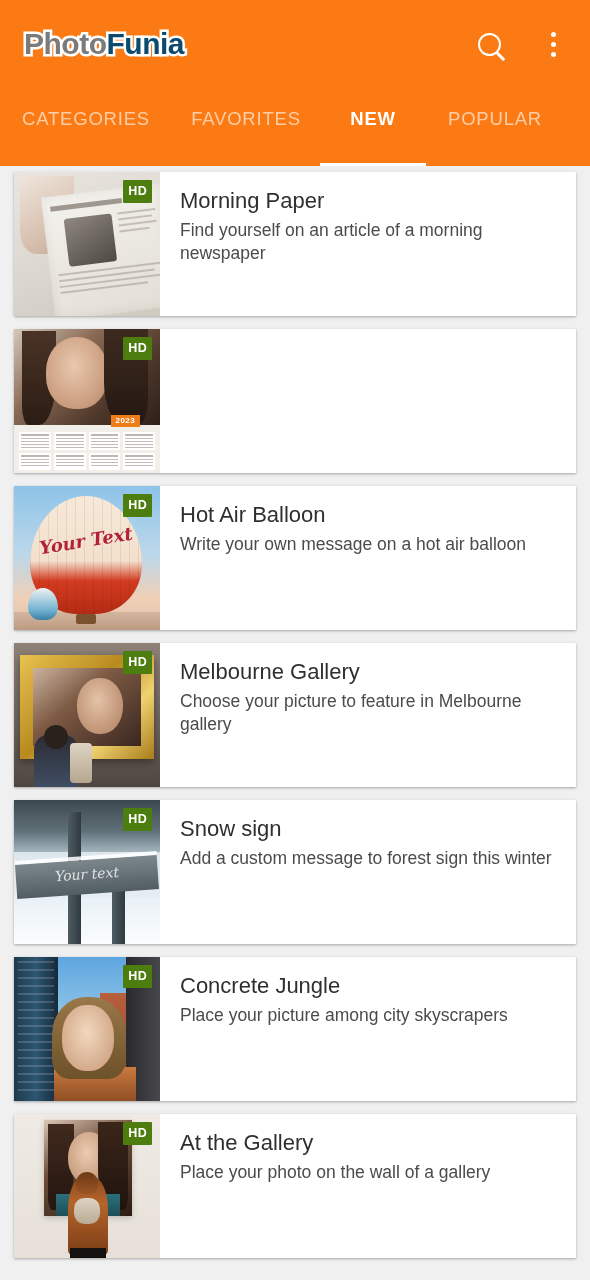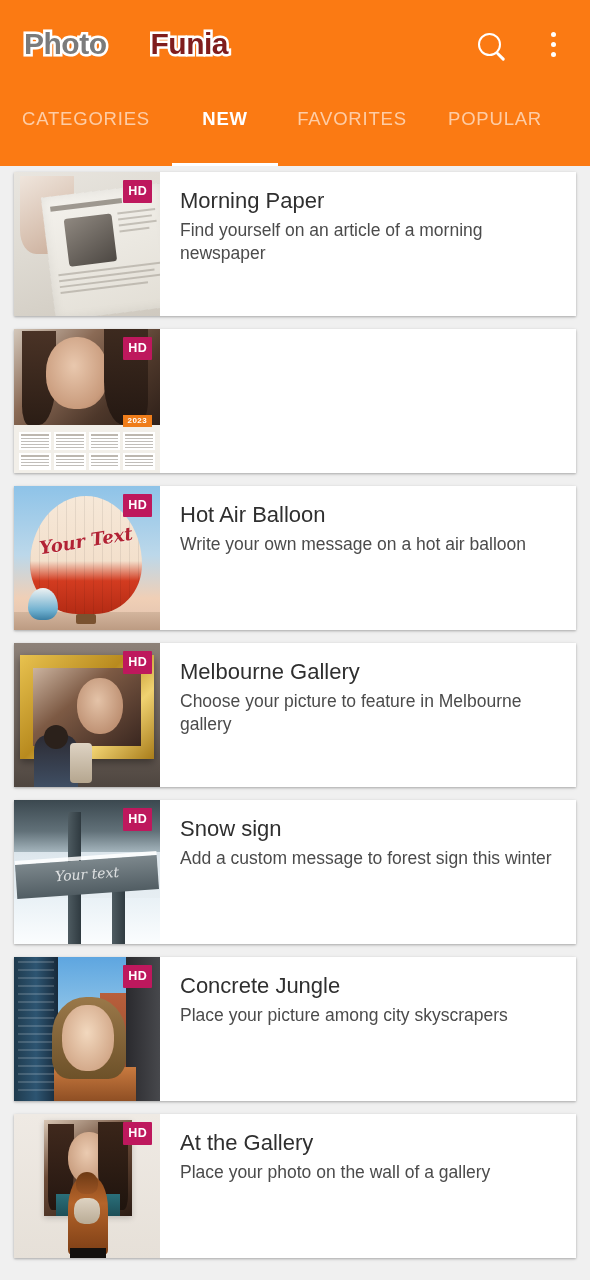--- a/index.html
+++ b/index.html
@@ -29,21 +29,21 @@
     font-weight:bold;
     letter-spacing:-0.5px;
     white-space:nowrap;
     -webkit-text-stroke:5px #ffffff;
     paint-order:stroke fill;
     position:relative;
     line-height:1;
     padding:4px 2px;
   }
   .logo .l-photo { color:#7b7b7b; }
-  .logo .l-funia { color:#7f1d1d;margin-left:44px; }
+  .logo .l-funia { color:#0c4a6e; }
 
   .appbar-actions {
     margin-left:auto;
     display:flex;
     align-items:center;
     gap:30px;
   }
   .icon-btn {
     width:34px; height:34px;
     display:flex; align-items:center; justify-content:center;
@@ -118,21 +118,21 @@
     flex:0 0 146px;
     width:146px;
     height:144px;
     position:relative;
     overflow:hidden;
     background:#d9d9d9;
   }
   .hd-badge {
     position:absolute;
     top:8px; right:8px;
-    background:#be185d;
+    background:#4d7c0f;
     color:#ffffff;
     font-size:12.5px;
     font-weight:bold;
     line-height:1;
     padding:5px 5px 5px 5px;
     letter-spacing:0.3px;
     z-index:5;
     border-radius:1px;
   }
   .card-body {
@@ -187,21 +187,21 @@
     background:linear-gradient(135deg,#d4c8bb 0%,#8a6a55 35%,#4d372a 70%,#2e2019 100%);
   }
   .t-cal .skin {
     position:absolute; left:32px; top:8px; width:62px; height:72px;
     background:radial-gradient(ellipse at 45% 40%,#e9c8ae,#c99b7c 70%,#9c7158);
     border-radius:48% 48% 45% 45%;
   }
   .t-cal .hairL { position:absolute; left:8px; top:2px; width:34px; height:94px; background:linear-gradient(180deg,#4a3326,#2b1d15); border-radius:0 0 50% 20%; }
   .t-cal .hairR { position:absolute; right:12px; top:0px; width:44px; height:96px; background:linear-gradient(180deg,#3d2a1f,#241812); border-radius:0 0 25% 45%; }
   .t-cal .yr {
-    position:absolute; right:8px; top:86px;
+    position:absolute; right:20px; top:86px;
     background:#ef7d1a; color:#fff; font-size:8px; font-weight:bold;
     padding:2px 5px; line-height:1; letter-spacing:.4px;
   }
   .t-cal .grid {
     position:absolute; left:2px; right:2px; top:100px; bottom:0;
     display:grid; grid-template-columns:repeat(4,1fr); grid-template-rows:repeat(2,1fr); gap:3px; padding:3px;
   }
   .t-cal .mon { background:#fff; position:relative; overflow:hidden; }
   .t-cal .mon::before {
     content:""; position:absolute; left:2px; right:2px; top:2px; height:2px; background:#bdb7af;
@@ -336,26 +336,26 @@
               <span></span>
           </div>
         </div>
       </div>
     </div>
 
     <div class="tabs">
       <div class="tab tab-0">
         <span>CATEGORIES</span>
       </div>
+      <div class="tab tab-2">
+        <span>FAVORITES</span>
+      </div>
       <div class="tab tab-1 active">
         <span>NEW</span>
         <span class="tab-underline"></span>
-      </div>
-      <div class="tab tab-2">
-        <span>FAVORITES</span>
       </div>
       <div class="tab tab-3">
         <span>POPULAR</span>
       </div>
     </div>
   </div>
 
   <div class="list">
 
     <div class="card">

